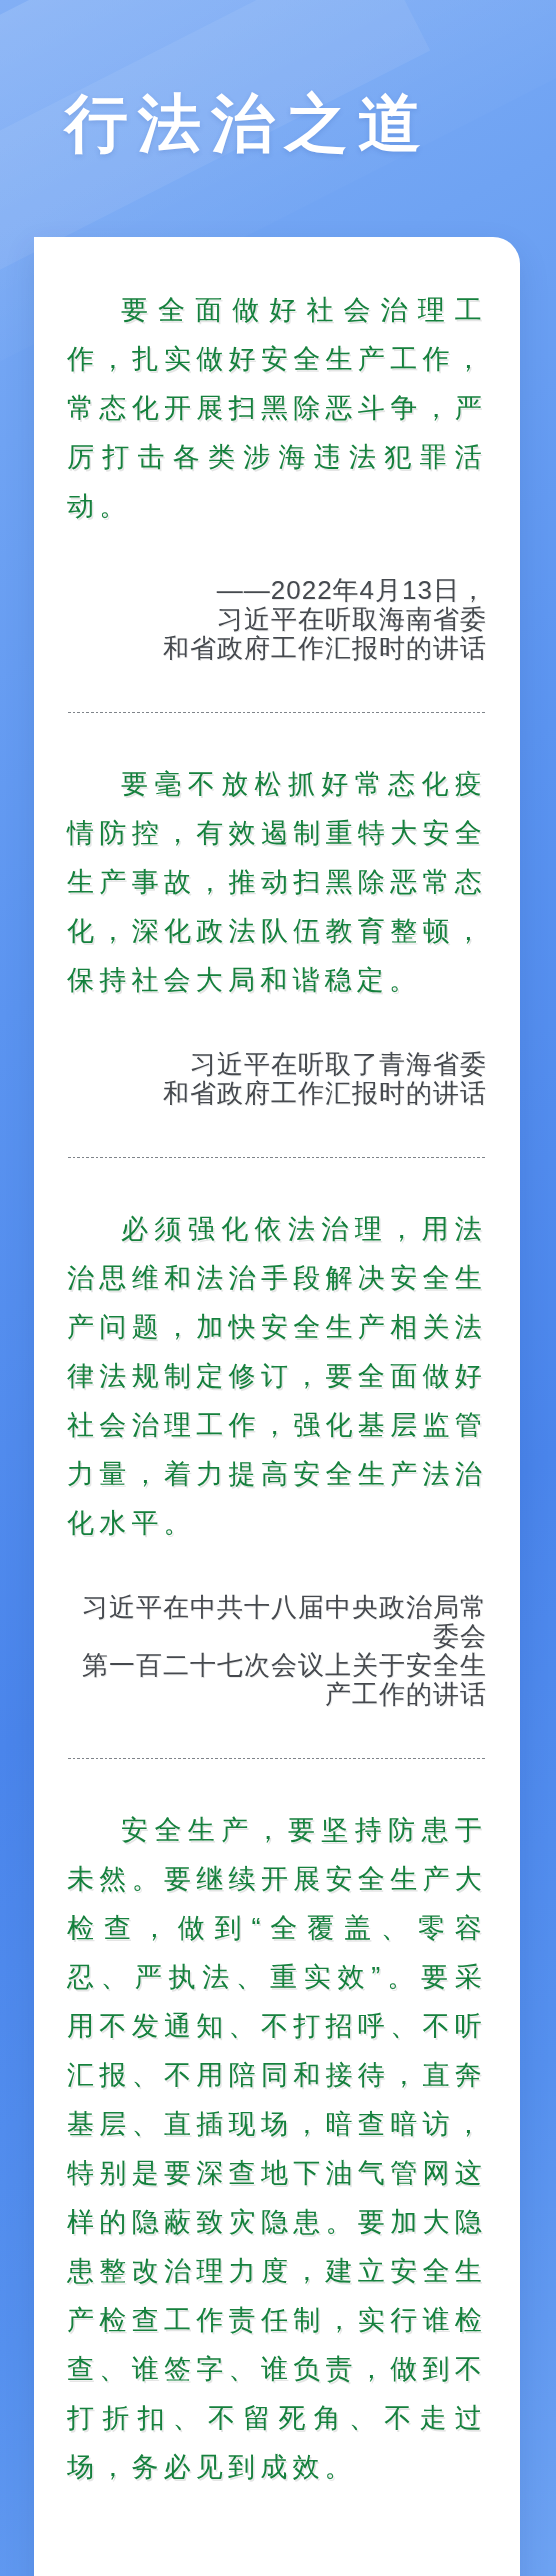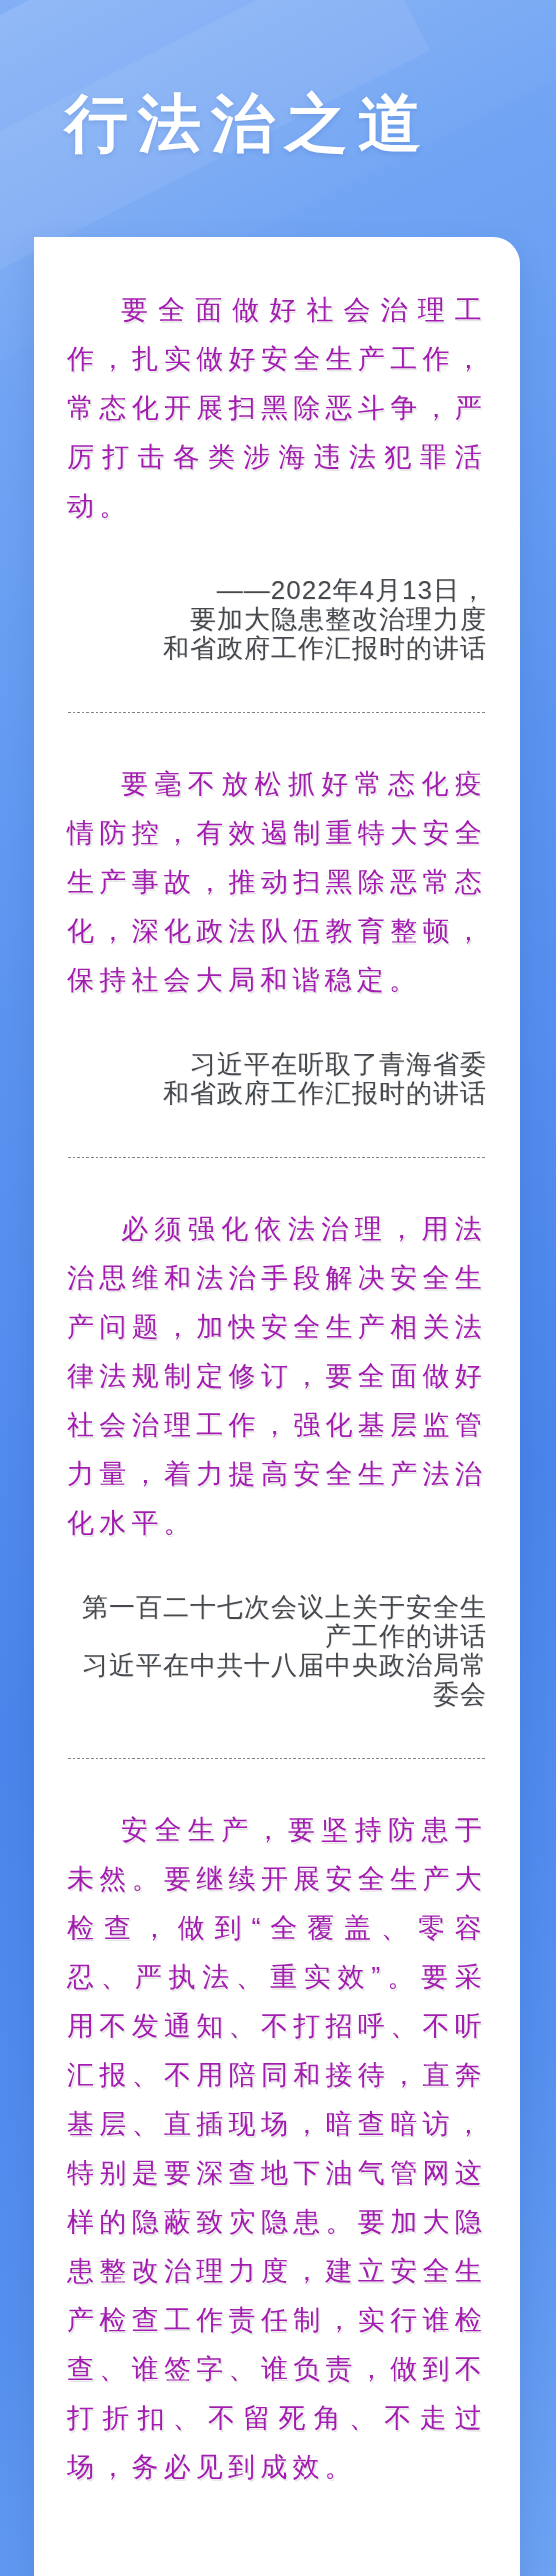--- a/index.html
+++ b/index.html
@@ -25,21 +25,21 @@
   }
 
   .card{
     position:absolute;left:34px;top:237px;width:486px;height:2446px;box-sizing:border-box;
     background:#ffffff;border-radius:0 27px 0 27px;
     padding:49px 33px 0 33px;
     box-shadow:0 12.4px 31px rgba(25,60,130,.14);
   }
   .quote-text{
     margin:0;font-size:27px;line-height:49px;letter-spacing:5.2px;
-    color:#a21caf;text-align:justify;text-justify:inter-character;text-indent:2em;
+    color:#15803d;text-align:justify;text-justify:inter-character;text-indent:2em;
     text-shadow:1.5px 1.5px 0.5px rgba(0,0,0,.10);
   }
   .attribution{margin-top:45px;}
   .attribution div{
     font-size:26px;line-height:29px;color:#45494e;text-align:right;letter-spacing:1px;
     text-shadow:1px 1px 0.5px rgba(0,0,0,.08);
   }
   .divider{
     height:1px;margin:49px 1px 47px 1px;border:0;
     background:repeating-linear-gradient(90deg,#7f848a 0 2.6px,transparent 2.6px 4.6px);
@@ -55,42 +55,42 @@
 <div class="hero">
   <h1>行法治之道</h1>
 </div>
 
 <div class="card">
 
   <section>
     <p class="quote-text">要全面做好社会治理工作，扎实做好安全生产工作，常态化开展扫黑除恶斗争，严厉打击各类涉海违法犯罪活动。</p>
     <div class="attribution">
       <div>——2022年4月13日，</div>
-      <div>要加大隐患整改治理力度</div>
+      <div>习近平在听取海南省委</div>
       <div>和省政府工作汇报时的讲话</div>
     </div>
   </section>
 
   <div class="divider"></div>
 
   <section>
     <p class="quote-text">要毫不放松抓好常态化疫情防控，有效遏制重特大安全生产事故，推动扫黑除恶常态化，深化政法队伍教育整顿，保持社会大局和谐稳定。</p>
     <div class="attribution">
       <div>习近平在听取了青海省委</div>
       <div>和省政府工作汇报时的讲话</div>
     </div>
   </section>
 
   <div class="divider"></div>
 
   <section>
     <p class="quote-text">必须强化依法治理，用法治思维和法治手段解决安全生产问题，加快安全生产相关法律法规制定修订，要全面做好社会治理工作，强化基层监管力量，着力提高安全生产法治化水平。</p>
     <div class="attribution">
+      <div>习近平在中共十八届中央政治局常委会</div>
       <div>第一百二十七次会议上关于安全生产工作的讲话</div>
-      <div>习近平在中共十八届中央政治局常委会</div>
     </div>
   </section>
 
   <div class="divider"></div>
 
   <section>
     <p class="quote-text">安全生产，要坚持防患于未然。要继续开展安全生产大检查，做到“全覆盖、零容忍、严执法、重实效”。要采用不发通知、不打招呼、不听汇报、不用陪同和接待，直奔基层、直插现场，暗查暗访，特别是要深查地下油气管网这样的隐蔽致灾隐患。要加大隐患整改治理力度，建立安全生产检查工作责任制，实行谁检查、谁签字、谁负责，做到不打折扣、不留死角、不走过场，务必见到成效。</p>
 
   </section>
 

